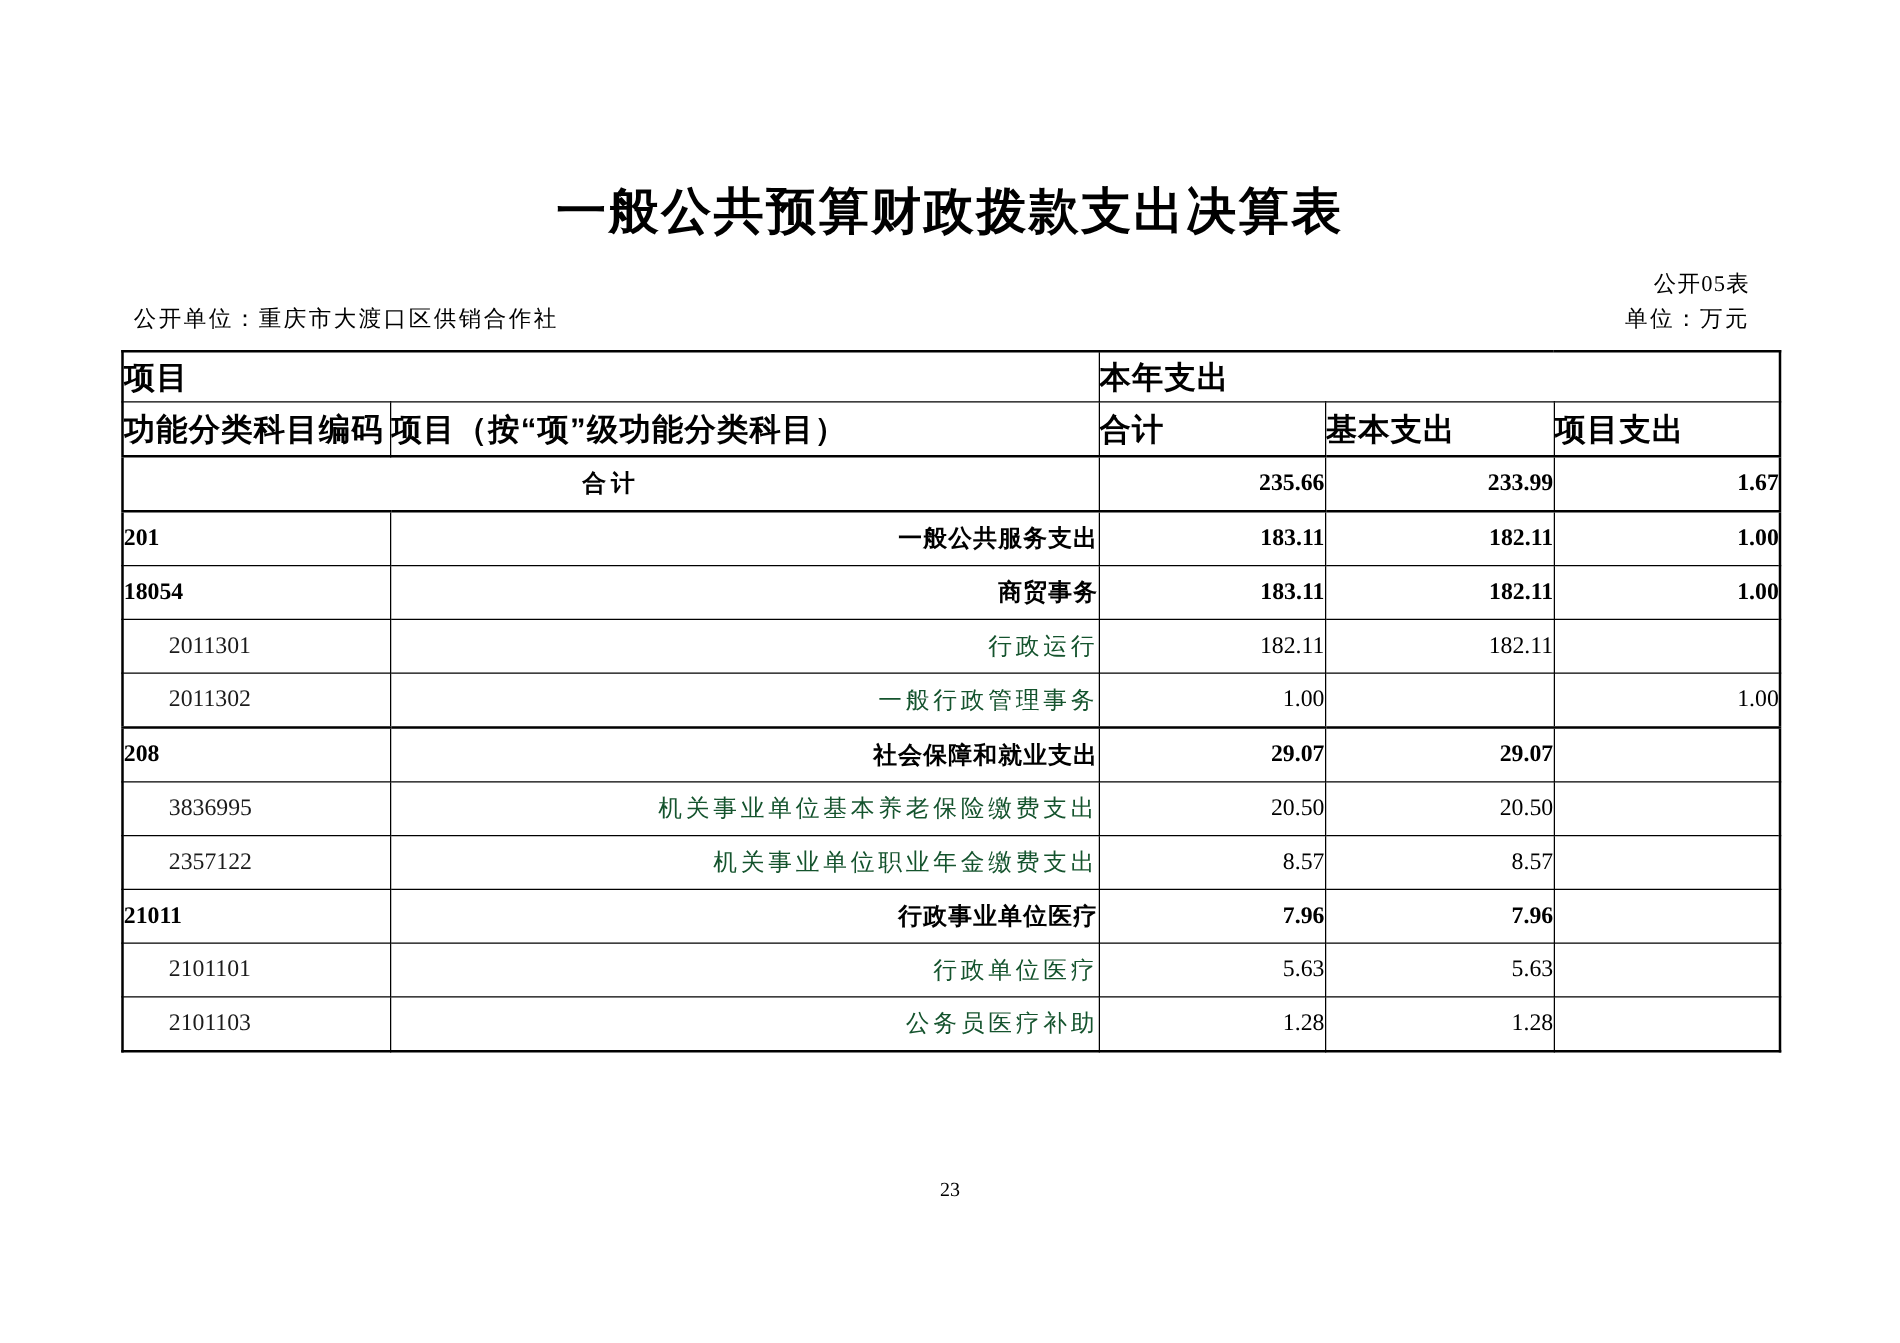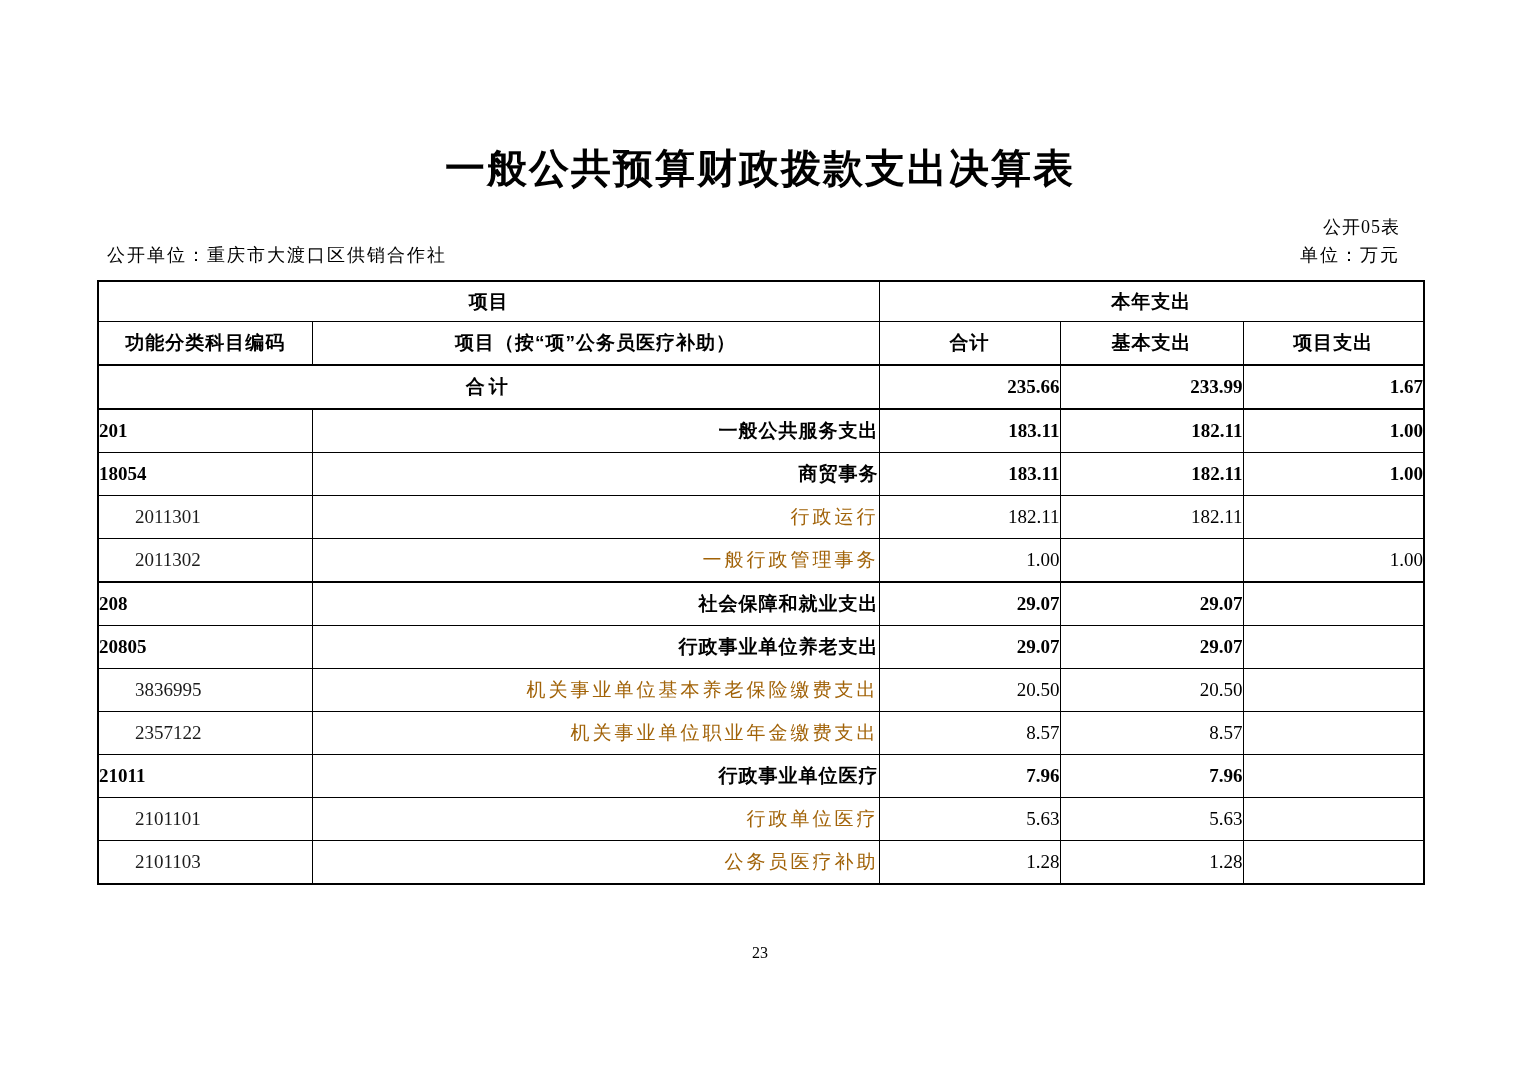--- a/index.html
+++ b/index.html
@@ -26,30 +26,30 @@
   table.fiscal{
     position:absolute;left:97px;top:280px;width:1326px;
     border-collapse:collapse;table-layout:fixed;
     border:2px solid #000;
   }
   table.fiscal td{
     border:1px solid #000;height:42px;padding:0;
     font-size:19px;white-space:nowrap;overflow:hidden;vertical-align:middle;
   }
   tr.hrow td{
-    text-align:center;font-weight:bold;font-size:19px;
+    font-weight:bold;font-size:25px;
     font-family:"Liberation Sans","DejaVu Sans",sans-serif;letter-spacing:1px;
   }
   tr.hrow1 td{height:39px;}
   td.code{padding-left:10px;text-align:left;}
   td.name{padding-left:14px;text-align:right;letter-spacing:1px;}
   td.num{padding-right:12px;text-align:right;}
   tr.row-b td{font-weight:bold;}
   tr.row-d td{font-weight:normal;}
-  tr.row-d td.name{padding-left:14px;color:#a16207;letter-spacing:3px;}
+  tr.row-d td.name{padding-left:14px;color:#14532d;letter-spacing:3px;}
   tr.row-d td.code{color:#1c1c1c;padding-left:36px;}
   tr.sect td{border-top:2px solid #000;}
   tr.total-row td{border-top:2px solid #000;font-weight:bold;}
   td.name-c{text-align:center;letter-spacing:4px;}
   .page-num{
     position:absolute;top:944px;left:0;width:100%;
     text-align:center;font-size:16px;
   }
 </style>
 </head>
@@ -71,21 +71,21 @@
       <col style="width:183px">
       <col style="width:181px">
     </colgroup>
     <tbody>
       <tr class="hrow hrow1">
         <td colspan="2">项目</td>
         <td colspan="3">本年支出</td>
       </tr>
       <tr class="hrow">
         <td>功能分类科目编码</td>
-        <td>项目（按“项”公务员医疗补助）</td>
+        <td>项目（按“项”级功能分类科目）</td>
         <td>合计</td>
         <td>基本支出</td>
         <td>项目支出</td>
       </tr>
 
       <tr class="total-row">
         <td colspan="2" class="name-c">合计</td>
         <td class="num">235.66</td>
         <td class="num">233.99</td>
         <td class="num">1.67</td>
@@ -124,27 +124,20 @@
       </tr>
 
       <tr class="row-b sect">
         <td class="code">208</td>
         <td class="name">社会保障和就业支出</td>
         <td class="num">29.07</td>
         <td class="num">29.07</td>
         <td class="num"></td>
       </tr>
 
-      <tr class="row-b">
-        <td class="code">20805</td>
-        <td class="name">行政事业单位养老支出</td>
-        <td class="num">29.07</td>
-        <td class="num">29.07</td>
-        <td class="num"></td>
-      </tr>
 
       <tr class="row-d">
         <td class="code">3836995</td>
         <td class="name">机关事业单位基本养老保险缴费支出</td>
         <td class="num">20.50</td>
         <td class="num">20.50</td>
         <td class="num"></td>
       </tr>
 
       <tr class="row-d">

